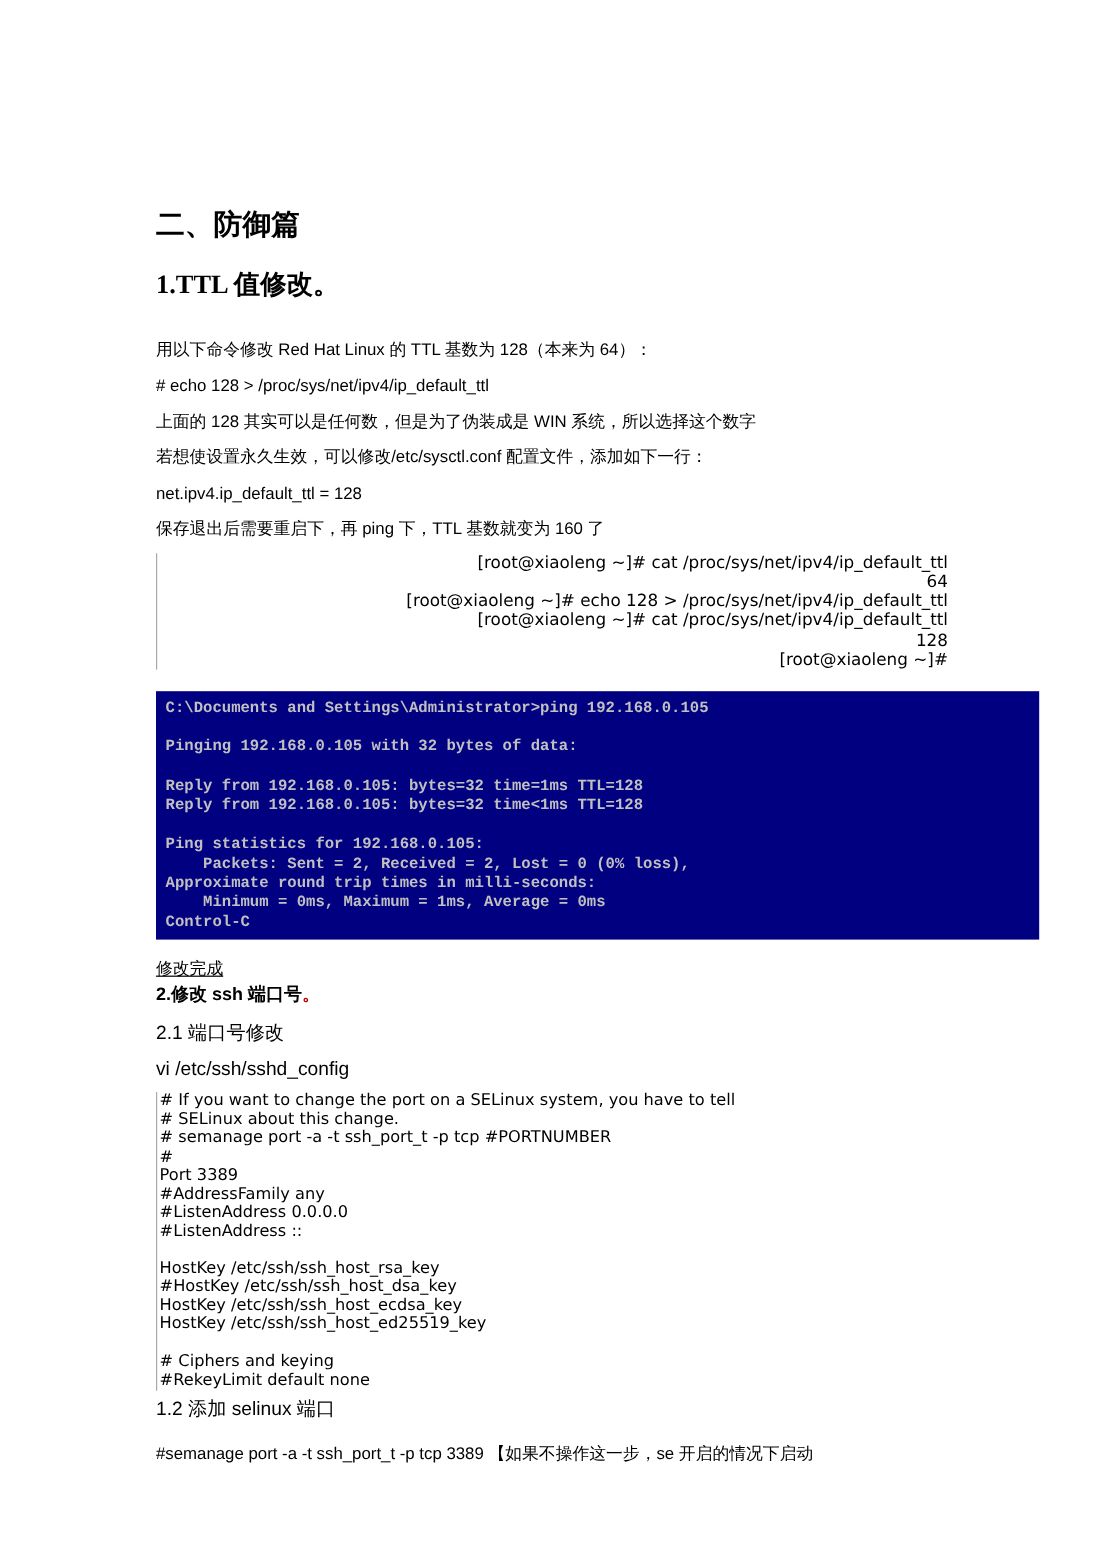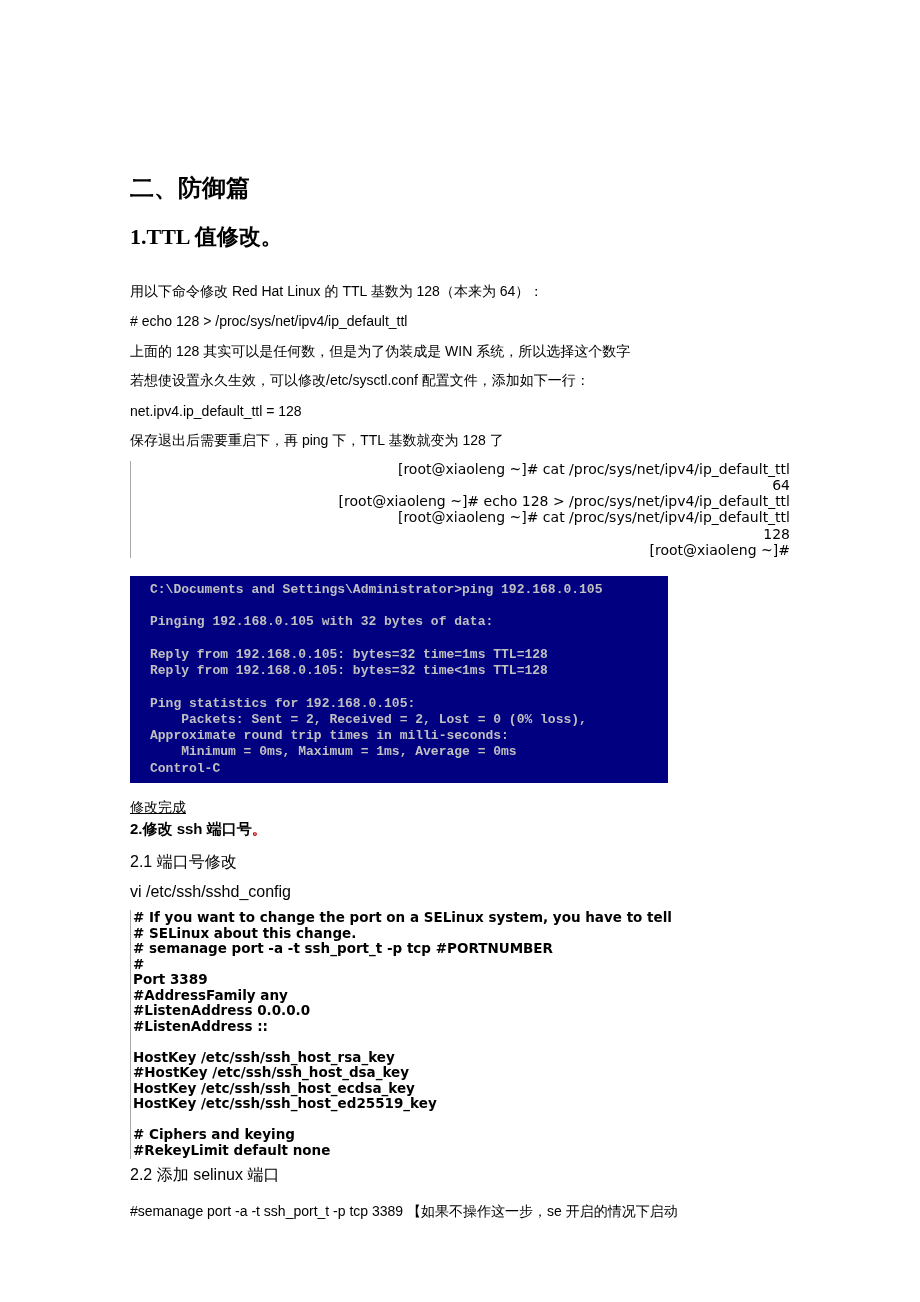--- a/index.html
+++ b/index.html
@@ -50,23 +50,23 @@
     font-family: "DejaVu Sans", "Liberation Sans", Arial, sans-serif;
     font-size: 14px;
     line-height: 1.15;
     white-space: pre;
     color: #000;
     padding-left: 2px;
     text-align: right;
   }
   .term-dark {
     background: #000080;
-    padding: 6px 20px;
+    padding: 6px 8px;
     margin-bottom: 14px;
-    width: 538px;
+    width: 736px;
   }
   .term-dark pre {
     font-family: "Consolas", "Courier New", monospace;
     font-size: 13px;
     font-weight: bold;
     line-height: 1.25;
     white-space: pre;
     color: #c0c0c0;
   }
   .done {
@@ -83,21 +83,20 @@
   .red-dot { color: #c00000; }
   .sub {
     font-size: 16px;
     margin-bottom: 6px;
   }
   .term-light2 {
     border-left: 1px solid #aaa;
     padding: 0;
     margin-top: 2px;
     margin-bottom: 4px;
-    font-weight: bold;
   }
   .term-light2 pre {
     font-family: "DejaVu Sans", "Liberation Sans", Arial, sans-serif;
     font-size: 13.5px;
     line-height: 1.15;
     white-space: pre;
     color: #000;
     padding-left: 2px;
   }
   .final {
@@ -112,21 +111,21 @@
 
 <div class="h2">1.TTL 值修改。</div>
 
 <div class="para">用以下命令修改 Red Hat Linux 的 TTL 基数为 128（本来为 64）：</div>
 <div class="para"># echo 128 &gt; /proc/sys/net/ipv4/ip_default_ttl</div>
 <div class="para">上面的 128 其实可以是任何数，但是为了伪装成是 WIN 系统，所以选择这个数字</div>
 <div class="para">若想使设置永久生效，可以修改/etc/sysctl.conf 配置文件，添加如下一行：</div>
 
 <div class="mono">net.ipv4.ip_default_ttl = 128</div>
 
-<div class="save-note">保存退出后需要重启下，再 ping  下，TTL 基数就变为 128 了</div>
+<div class="save-note">保存退出后需要重启下，再 ping  下，TTL 基数就变为 160 了</div>
 
 <div class="term-light">
   <pre>[root@xiaoleng ~]# cat /proc/sys/net/ipv4/ip_default_ttl
 64
 [root@xiaoleng ~]# echo 128 &gt; /proc/sys/net/ipv4/ip_default_ttl
 [root@xiaoleng ~]# cat /proc/sys/net/ipv4/ip_default_ttl
 128
 [root@xiaoleng ~]#</pre>
 </div>
 
@@ -166,15 +165,15 @@
 
 HostKey /etc/ssh/ssh_host_rsa_key
 #HostKey /etc/ssh/ssh_host_dsa_key
 HostKey /etc/ssh/ssh_host_ecdsa_key
 HostKey /etc/ssh/ssh_host_ed25519_key
 
 # Ciphers and keying
 #RekeyLimit default none</pre>
 </div>
 
-<div class="sub">2.2  添加 selinux 端口</div>
+<div class="sub">1.2  添加 selinux 端口</div>
 
 <div class="final">#semanage port -a -t ssh_port_t -p tcp 3389 【如果不操作这一步，se 开启的情况下启动</div>
 
 </body></html>

